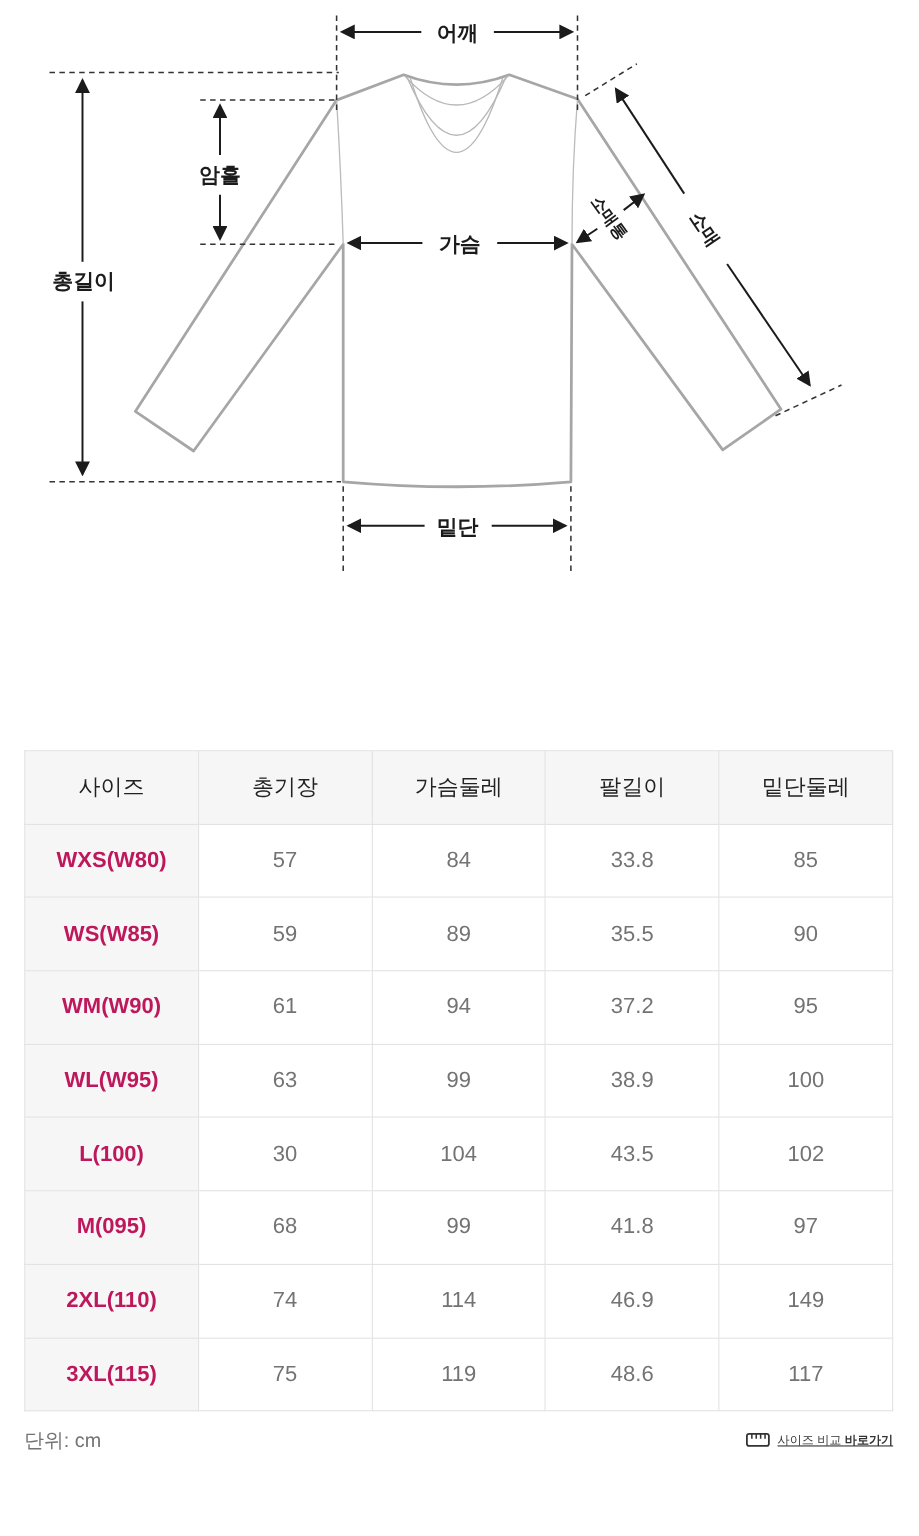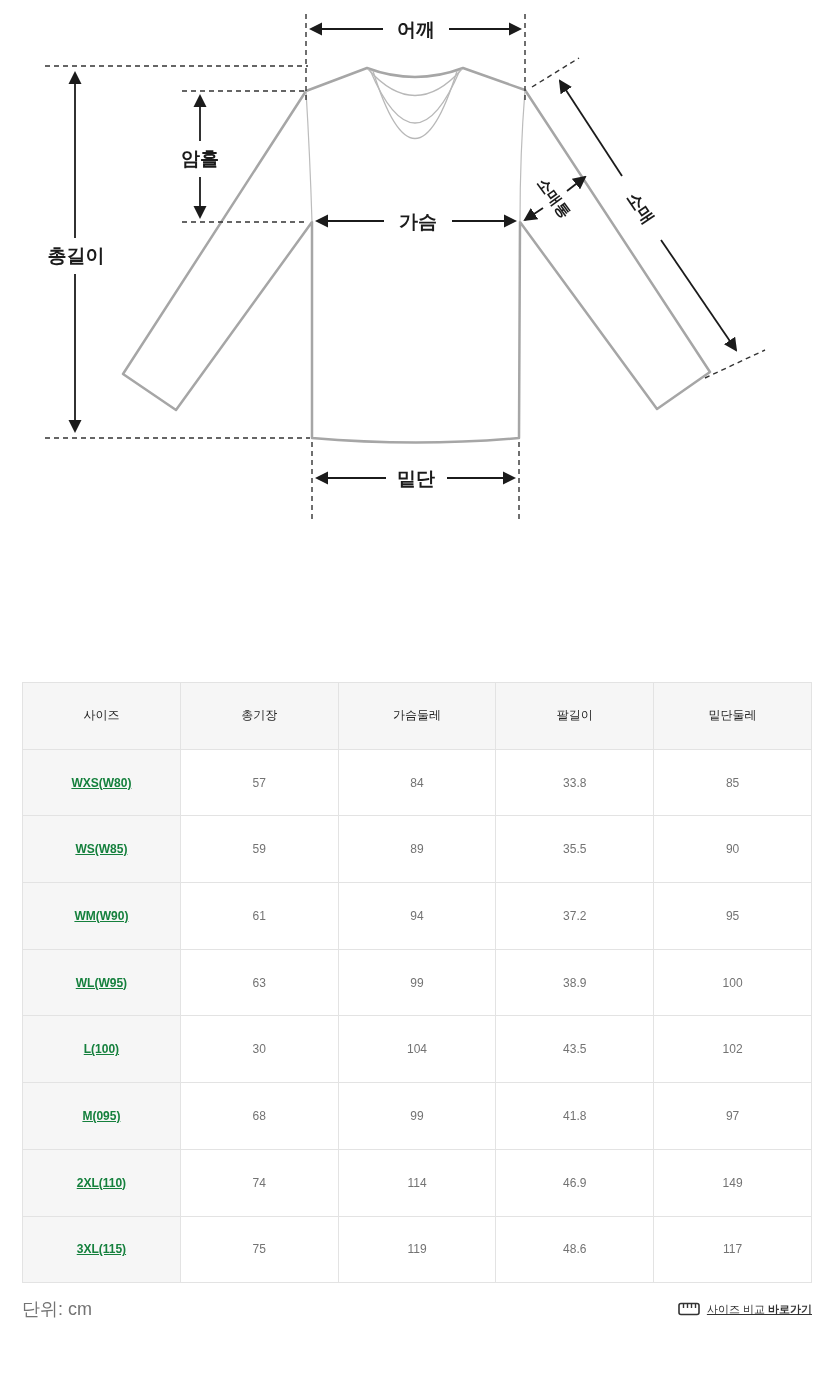--- a/index.html
+++ b/index.html
@@ -21,27 +21,27 @@
 
   
   .table-wrap { margin: 137px 23px 0 22px; }
   table.size-table {
     width: 790px; border-collapse: collapse; table-layout: fixed;
   }
   table.size-table th, table.size-table td {
     border: 1px solid #e3e3e3;
     text-align: center; vertical-align: middle;
     height: 66.7px;
-    font-size: 12px;
+    font-size: 20px;
   }
   table.size-table th {
     background: #f6f6f6; font-weight: 500; color: #222;
   }
   table.size-table td.size-col {
-    background: #f6f6f6; font-weight: 700; color: #15803d; text-decoration: underline;
+    background: #f6f6f6; font-weight: 700; color: #be185d;
   }
   table.size-table td { color: #737373; font-weight: 400; }
 
   
   .footer {
     margin: 14px 23px 0 22px;
     display: flex; justify-content: space-between; align-items: center;
   }
   .unit-label { font-size: 18px; color: #737373; }
   .compare-link {

